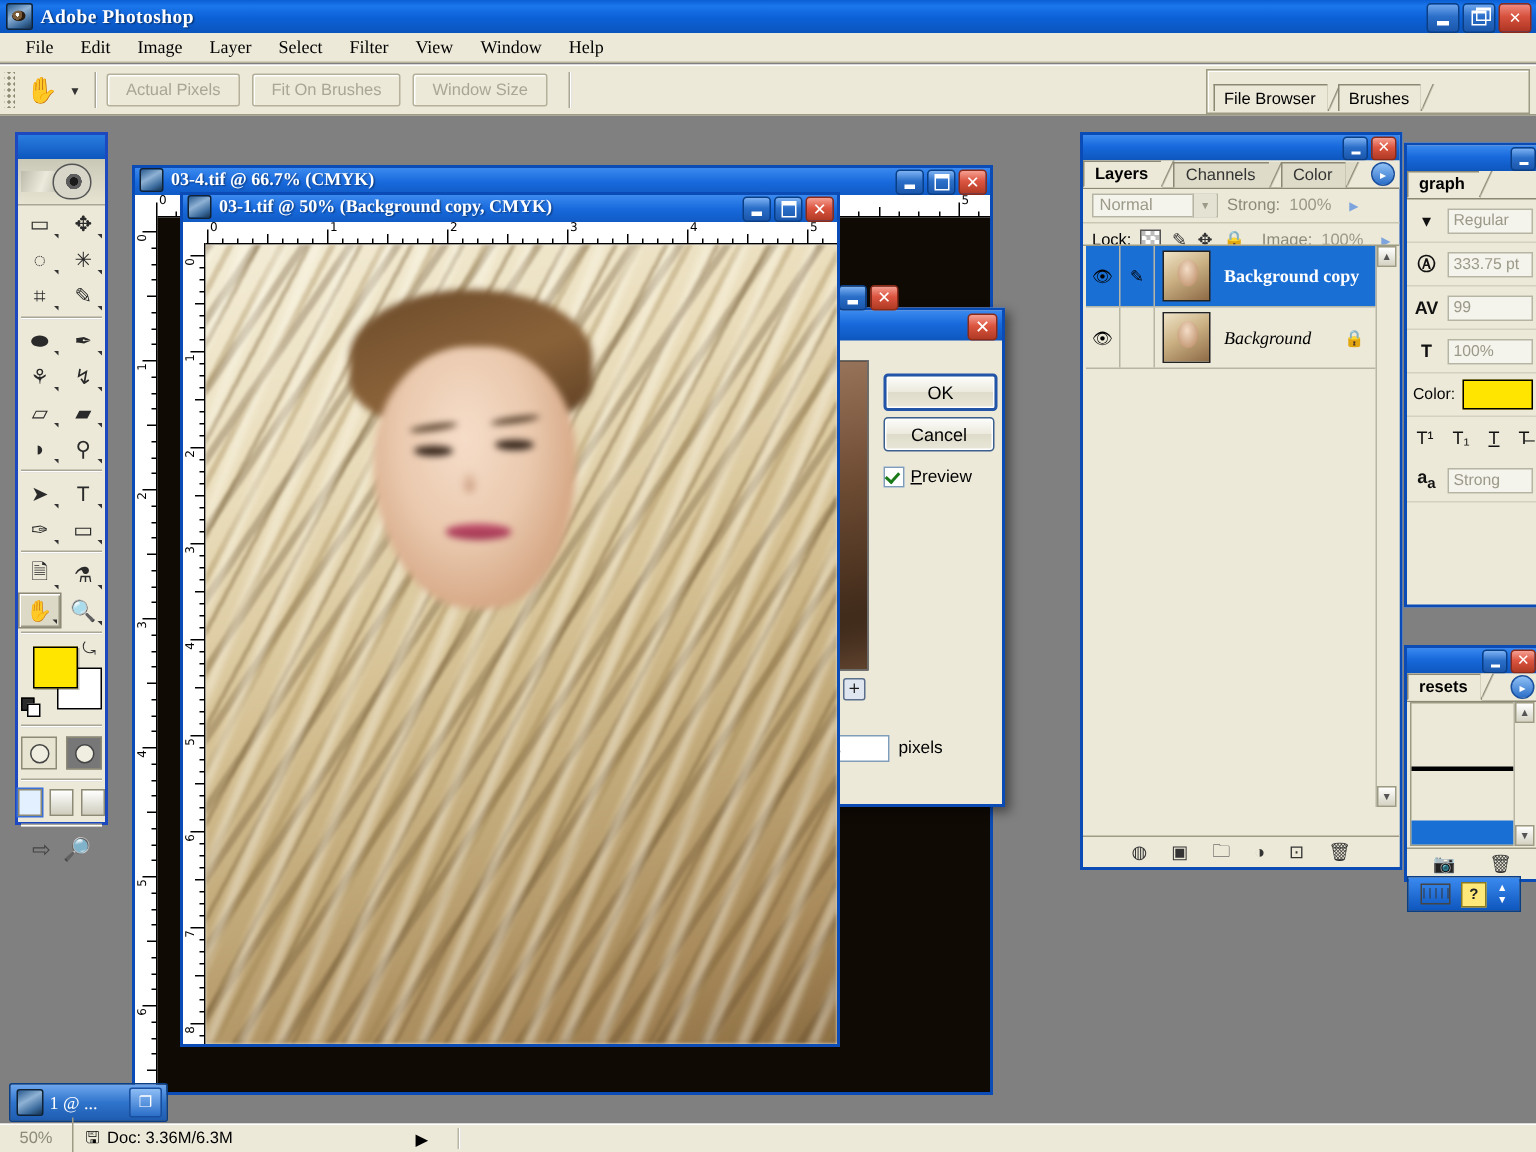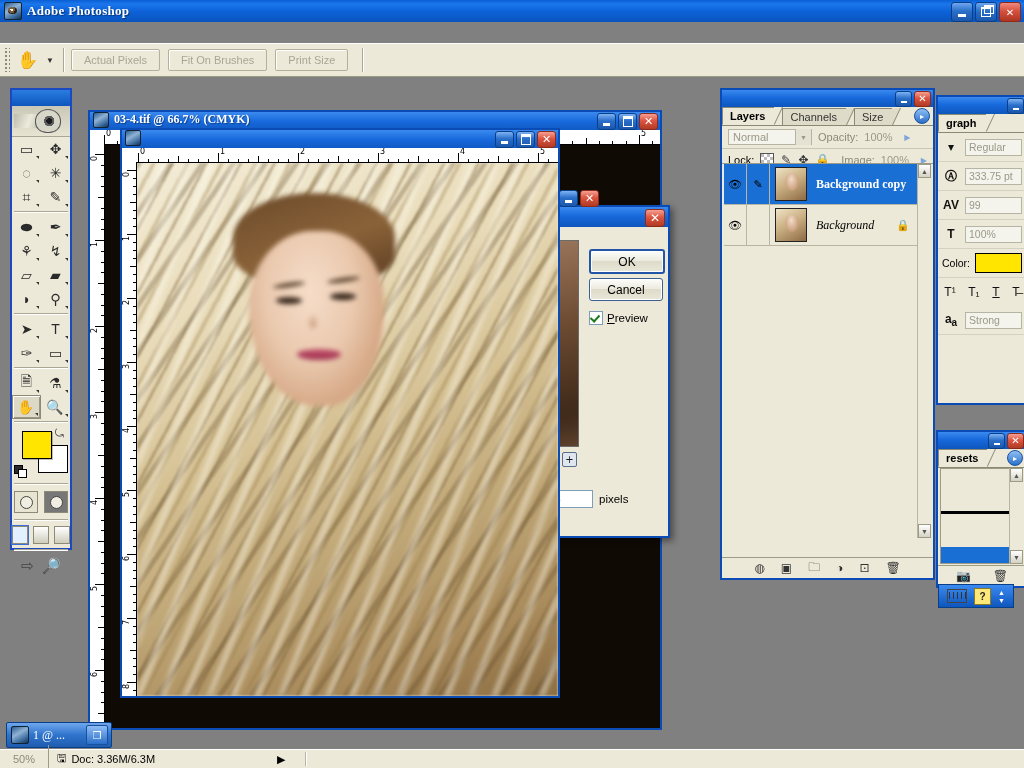--- a/index.html
+++ b/index.html
@@ -336,31 +336,48 @@
         </div>
       <div class="wb">
           <i class="rest-g"></i>
         </div>
       <div class="wb close">
           <i>✕</i>
         </div>
     </div>
   </div>
 
+  <div class="menubar">
+    <div class="mi">File</div>
+    <div class="mi">Edit</div>
+    <div class="mi">Image</div>
+    <div class="mi">Layer</div>
+    <div class="mi">Select</div>
+    <div class="mi">Filter</div>
+    <div class="mi">View</div>
+    <div class="mi">Window</div>
+    <div class="mi">Help</div>
+  </div>
 
   <div class="optbar">
     <div class="grip"></div>
     <div class="opt-tool">✋</div>
     <div class="opt-caret">▼</div>
     <div class="opt-sep"></div>
     <div class="opt-btn">Actual Pixels</div>
     <div class="opt-btn">Fit On Brushes</div>
-    <div class="opt-btn">Print Size</div>
+    <div class="opt-btn">Window Size</div>
     <div class="opt-sep"></div>
 
+    <div class="palwell">
+      <div class="tabs">
+        <div class="pwtab">File Browser</div>
+        <div class="pwtab">Brushes</div>
+      </div>
+    </div>
   </div>
 
   <div class="toolbox">
     <div class="tb-head"></div>
     <div class="tb-logo">
       <div class="ft"></div>
         <div class="eye"></div>
     </div>
     <div class="tgrid">
       <div class="tcell">▭</div>
@@ -569,20 +586,21 @@
         <i class="g-min"></i>
       </div>
     <div class="dwb close">
         <i class="g-x">✕</i>
       </div>
   </div>
 
   <div class="docwin" style="left:120px;top:128px;width:440px;height:570px;z-index:10;">
     <div class="doctitle">
       <div class="dicon"></div>
+      <div class="dt">03-1.tif @ 50% (Background copy, CMYK)</div>
       <div class="docbtns">
         <div class="dwb">
             <i class="g-min"></i>
           </div>
         <div class="dwb">
             <i class="g-max"></i>
           </div>
         <div class="dwb close">
             <i class="g-x">✕</i>
           </div>
@@ -776,30 +794,30 @@
             <i class="g-min"></i>
           </div>
         <div class="pwb close">
             <i class="g-x">✕</i>
           </div>
       </div>
     </div>
     <div class="paltabs">
       <div class="ptab active">Layers</div>
       <div class="ptab">Channels</div>
-      <div class="ptab">Size</div>
+      <div class="ptab">Color</div>
       <div class="palmenu">▸</div>
     </div>
 
     <div class="lyrow">
       <div class="combo">
         <span>Normal</span>
         <span class="cv">▼</span>
       </div>
-      <div class="lb">Opacity:</div>
+      <div class="lb">Strong:</div>
       <div class="numbox">100%</div>
       <div class="arrw">▶</div>
     </div>
 
     <div class="lyrow">
       <div class="lb" style="color:#000">Lock:</div>
       <div class="lockicons">
         <span class="lockchk"></span>
         <span>✎</span>
         <span>✥</span>

